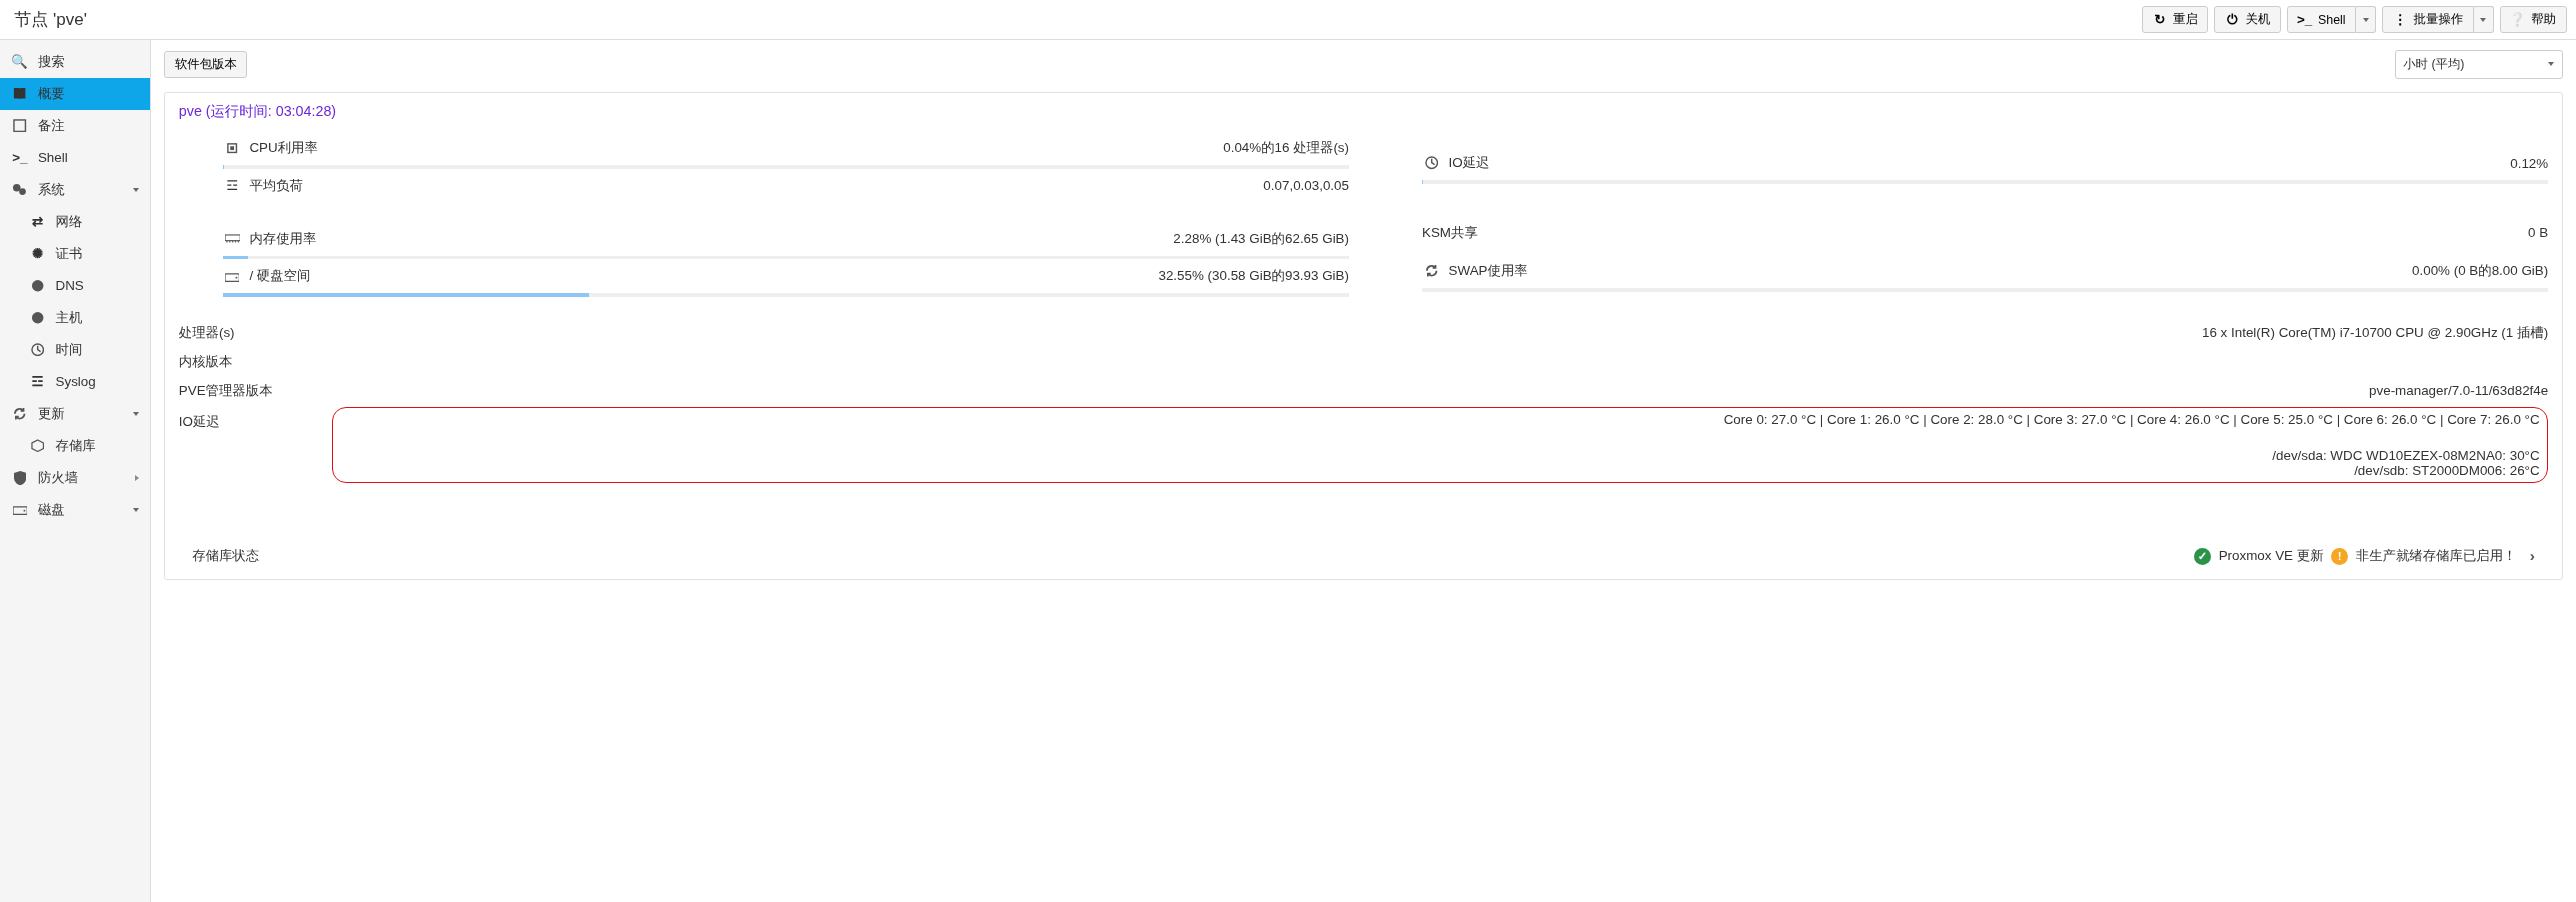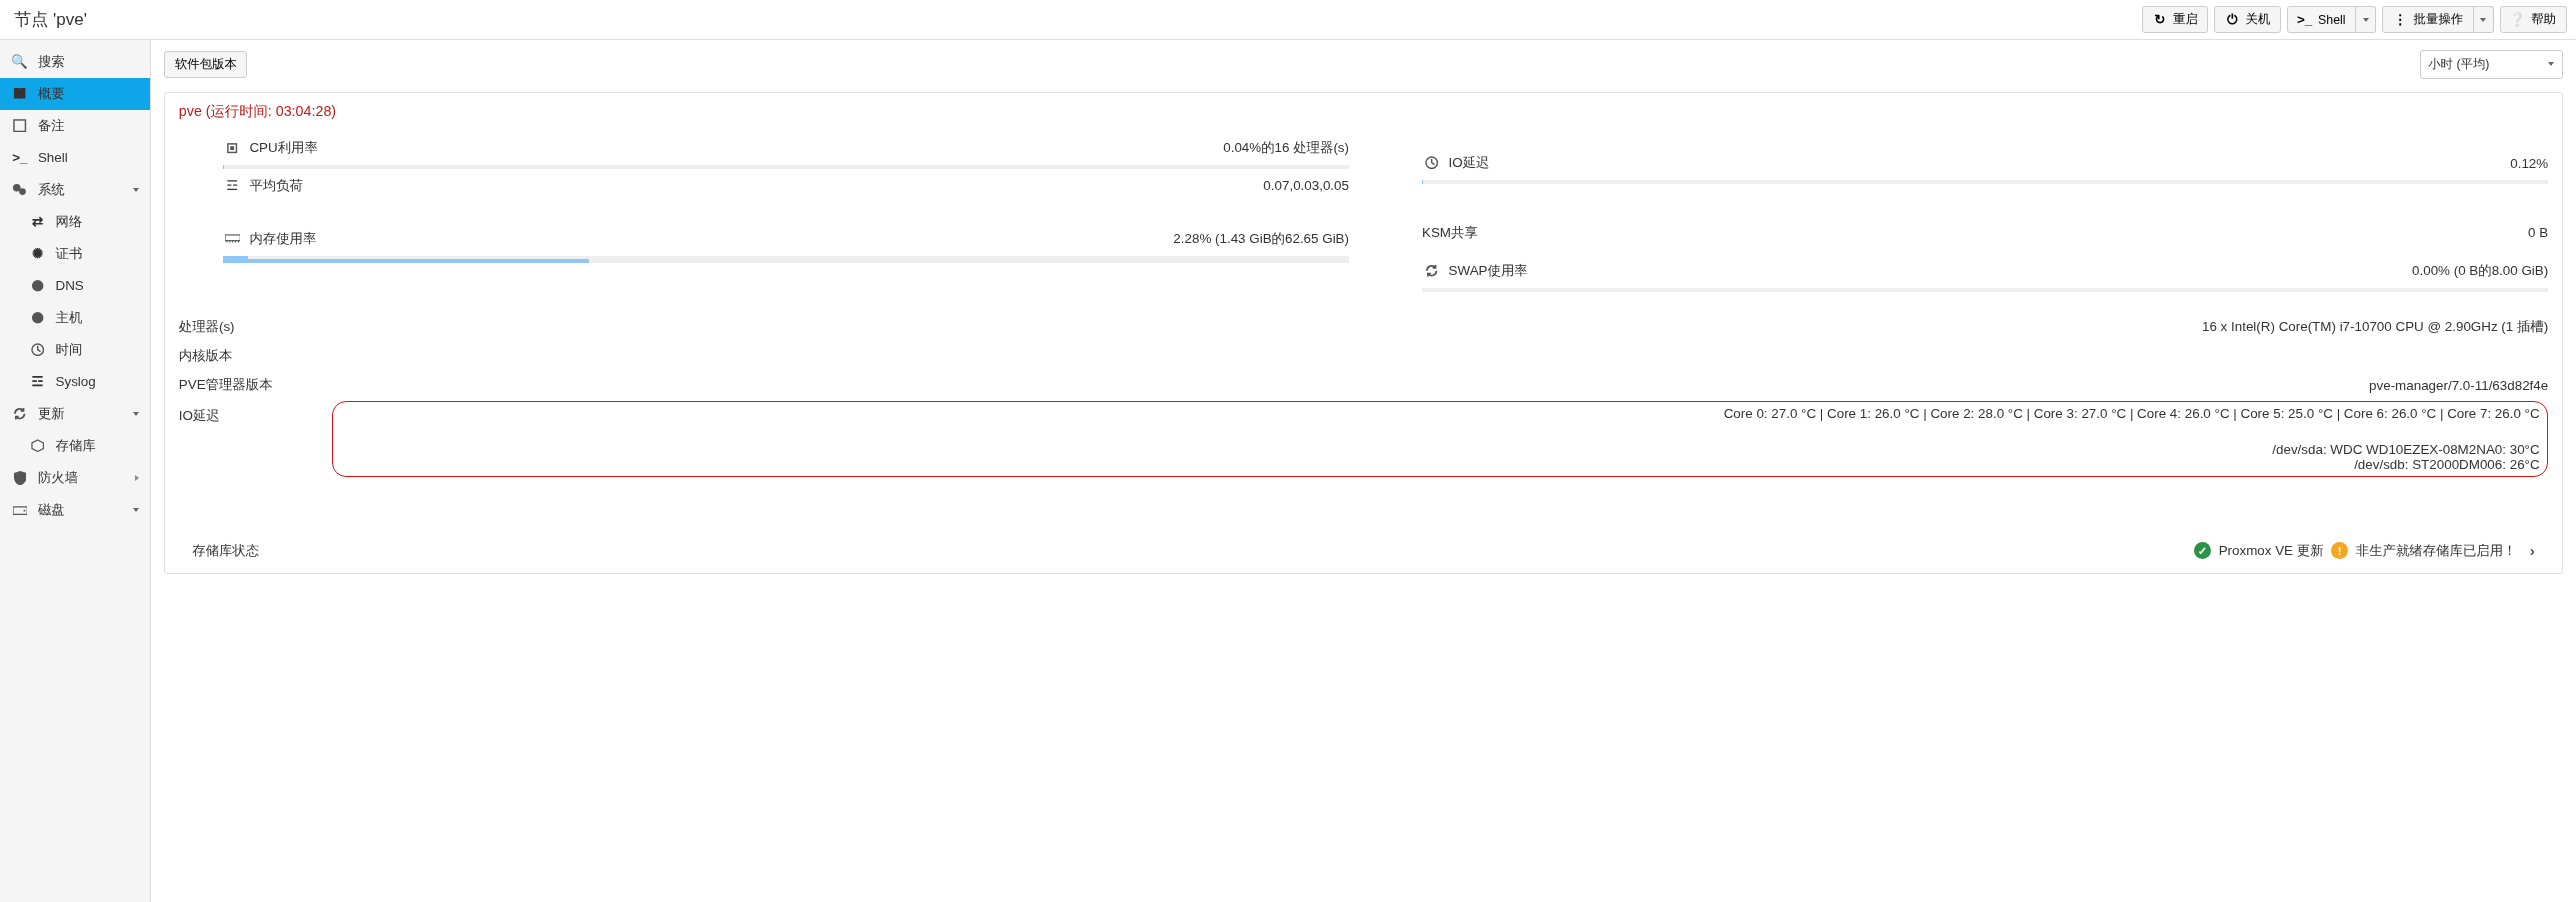--- a/index.html
+++ b/index.html
@@ -14,23 +14,23 @@
 .ico { display: inline-flex; align-items: center; justify-content: center; width: 15.3px; height: 15.3px; margin-right: 5.7px; font-weight: bold; font-size: 13.4px; }
 .main-layout { display: flex; height: 862px; }
 .sidebar { width: 151px; border-right: 1px solid #ddd; background: #f5f5f5; padding-top: 5.7px; flex-shrink: 0; }
 .nav-item { display: flex; align-items: center; height: 32px; padding: 0 11.4px; cursor: pointer; font-size: 13.4px; }
 .nav-item.active { background: #0ea5e9; }
 .nav-item.sub { padding-left: 29px; }
 .nav-item .ico { width: 17px; margin-right: 9.5px; }
 .nav-item .expand { margin-left: auto; }
 .content { flex: 1; padding: 9.5px 13.4px; overflow: auto; }
 .ctl-row { display: flex; align-items: center; margin-bottom: 13.4px; }
-.select-box { display: flex; align-items: center; border: 1px solid #ccc; border-radius: 2.9px; height: 29px; padding: 0 7.6px; width: 143px; justify-content: space-between; background: #fff; }
+.select-box { display: flex; align-items: center; border: 1px solid #ccc; border-radius: 2.9px; height: 29px; padding: 0 7.6px; width: 168px; justify-content: space-between; background: #fff; }
 .panel { border: 1px solid #e0e0e0; border-radius: 2.9px; background: #fff; }
-.panel-title { padding: 9.5px 13.4px; color: #b91c1c; font-size: 14.3px; }
+.panel-title { padding: 9.5px 13.4px; color: #6d28d9; font-size: 14.3px; }
 .panel-body { display: flex; padding: 0 13.4px 13.4px; gap: 29px; }
 .col { flex: 1; min-width: 0; margin-left: 44px; }
 .metric-row { display: flex; align-items: center; height: 34px; font-size: 13.4px; }
 .metric-row .label { display: flex; align-items: center; flex: 0 0 191px; }
 .metric-row .value { flex: 1; text-align: right; }
 .metric-row .mico { width: 19px; margin-right: 7.6px; display: inline-flex; justify-content: center; }
 .progress-bar { height: 3.8px; background: #eee; }
 .progress-bar .fill { height: 100%; background: #8ec6f5; }
 .info-section { padding: 7.6px 13.4px 13.4px; }
 .info-row { display: flex; align-items: center; min-height: 29px; font-size: 13.4px; padding: 1.9px 0; }
@@ -241,20 +241,32 @@
                     <path d="M2 7v2M5 7v2M8 7v2M11 7v2M14 7v2" stroke="#555" stroke-width="1.2"></path>
                   </svg>
                 </span>
                 <span>内存使用率</span>
               </div>
             <div class="value">2.28% (1.43 GiB的62.65 GiB)</div>
           </div>
           <div class="progress-bar">
               <div class="fill" style="width:2.28%"></div>
             </div>
+          <div class="metric-row">
+            <div class="label">
+                <span class="mico">
+                  <svg width="14.3" height="11.4" viewBox="0 0 15 12">
+                    <rect x="0" y="3" width="15" height="8" rx="1" fill="none" stroke="#555" stroke-width="1.2"></rect>
+                    <circle cx="12" cy="7" r="1" fill="#555"></circle>
+                  </svg>
+                </span>
+                <span>/ 硬盘空间</span>
+              </div>
+            <div class="value">32.55% (30.58 GiB的93.93 GiB)</div>
+          </div>
           <div class="progress-bar">
               <div class="fill" style="width:32.55%"></div>
             </div>
         </div>
 
         <div class="col">
           <div style="height:15.3px"></div>
           <div class="metric-row">
             <div class="label">
                 <span class="mico">

